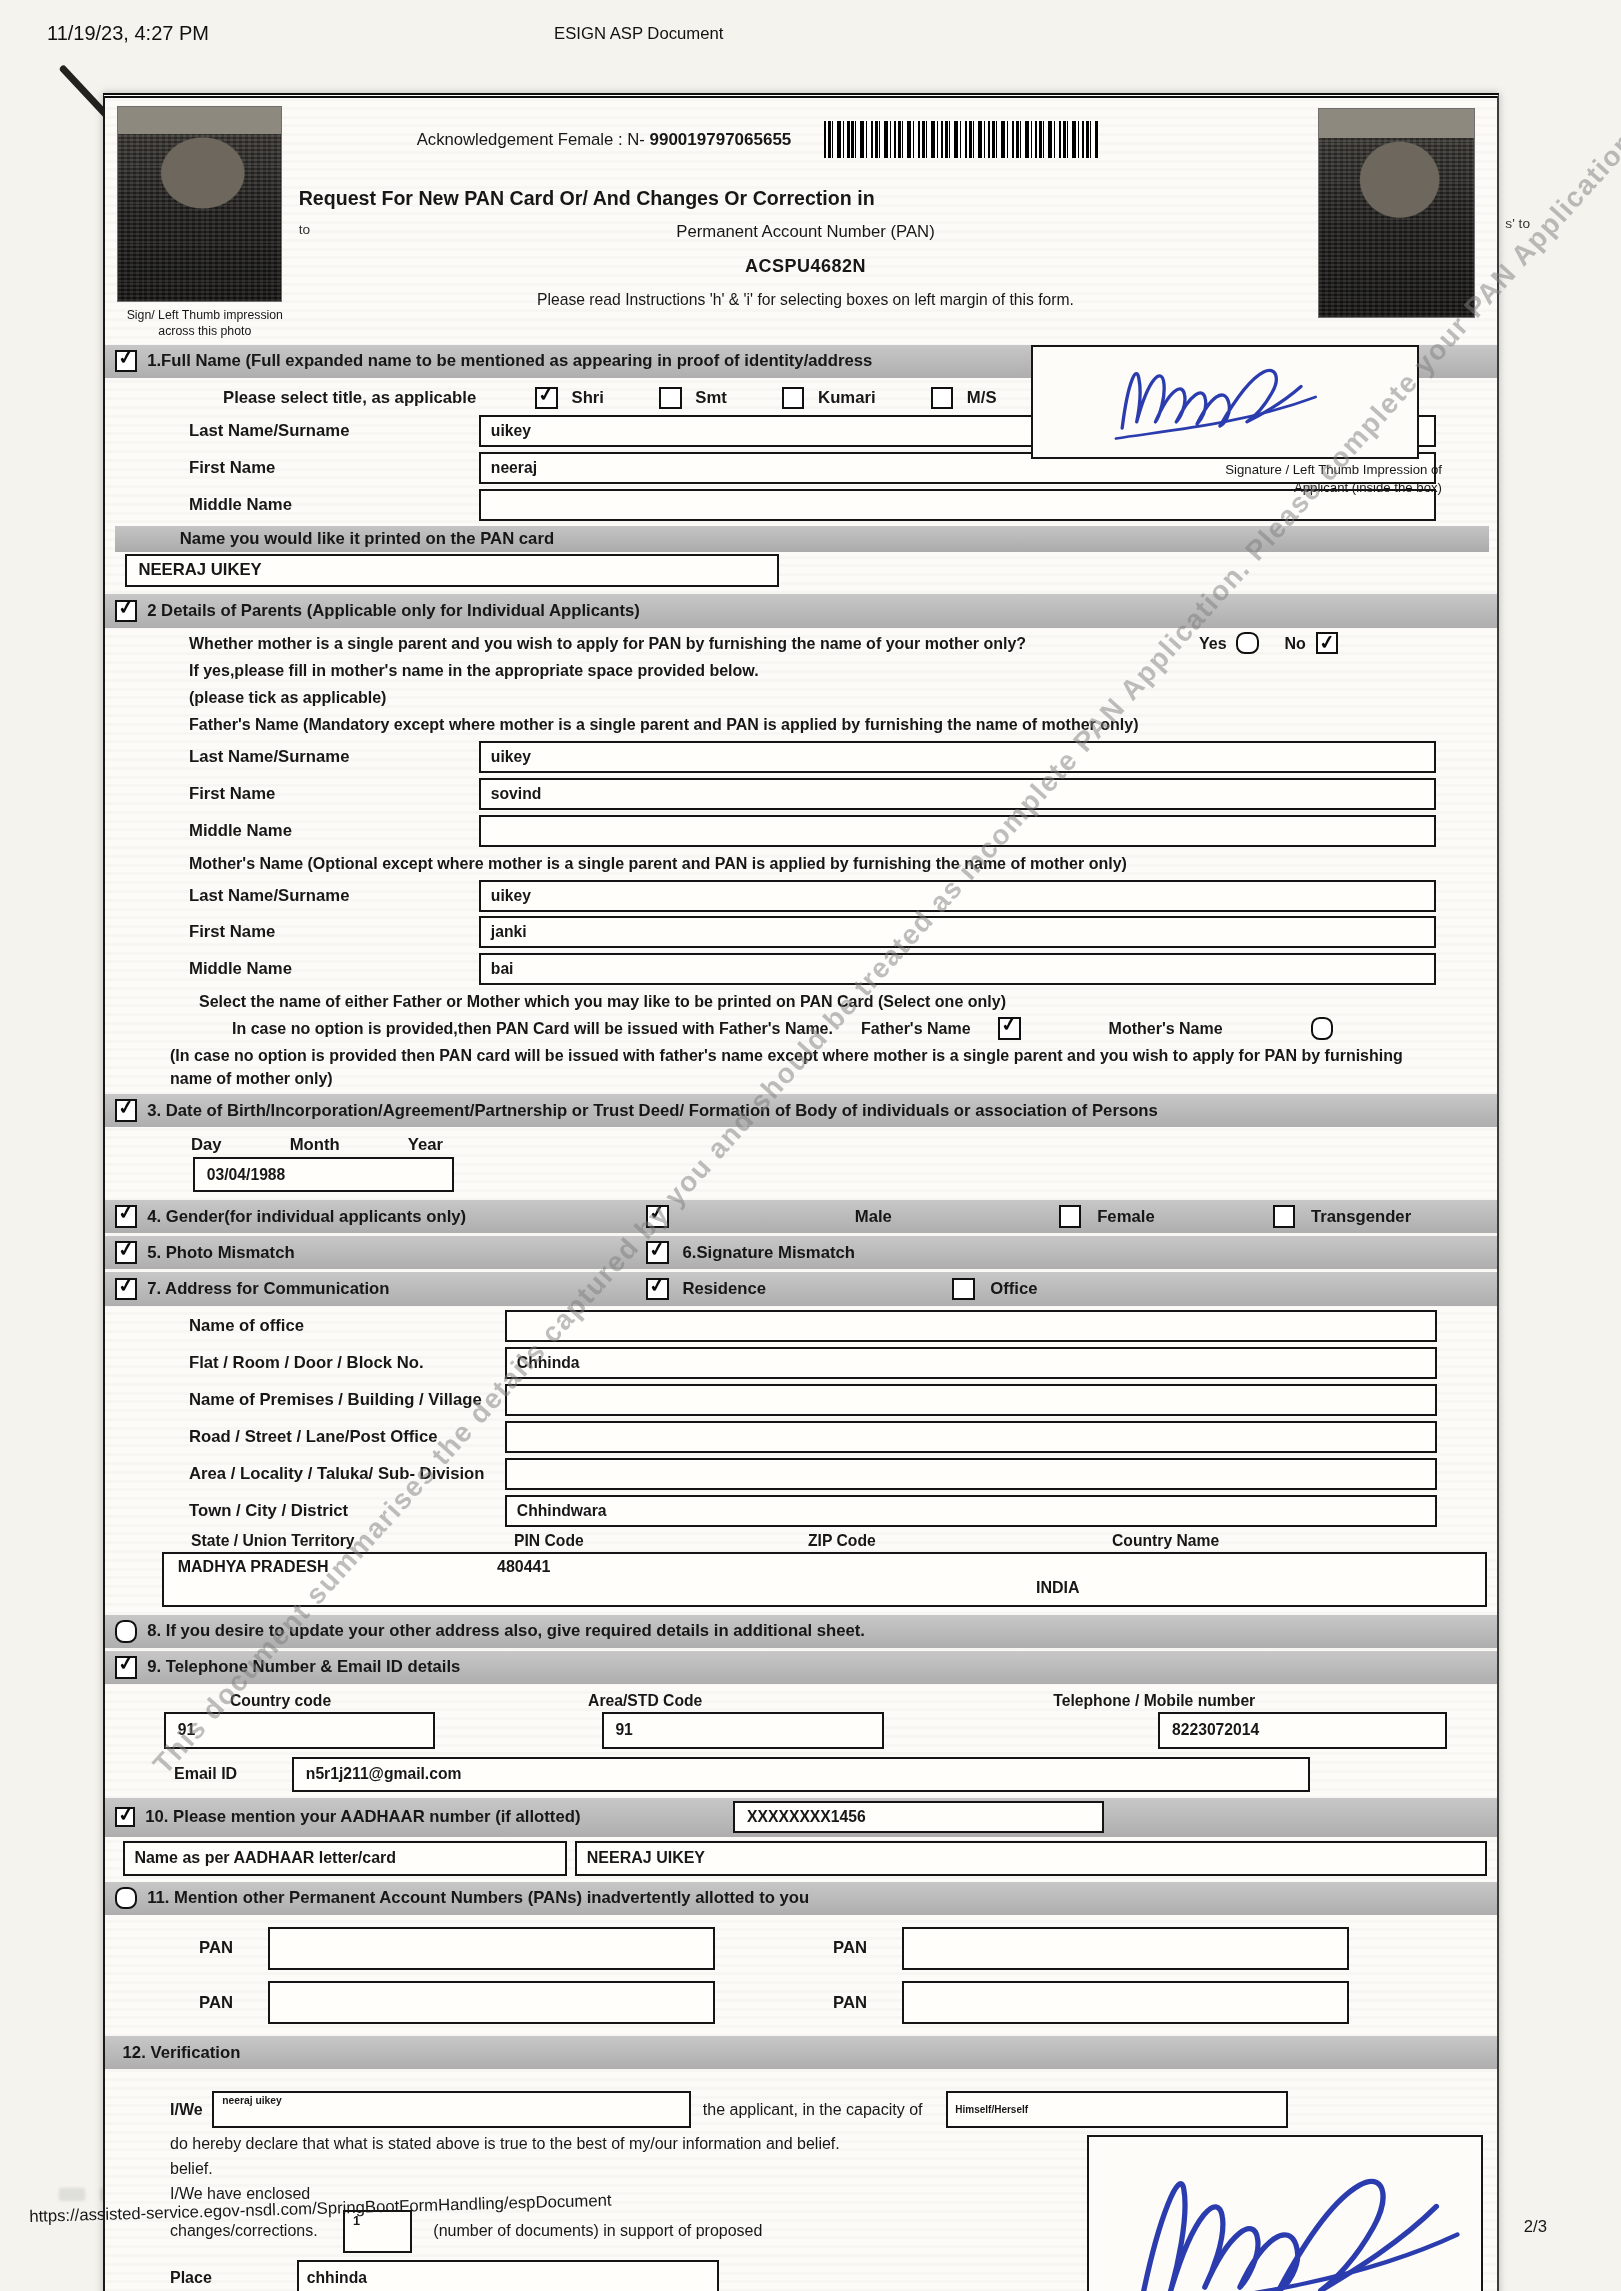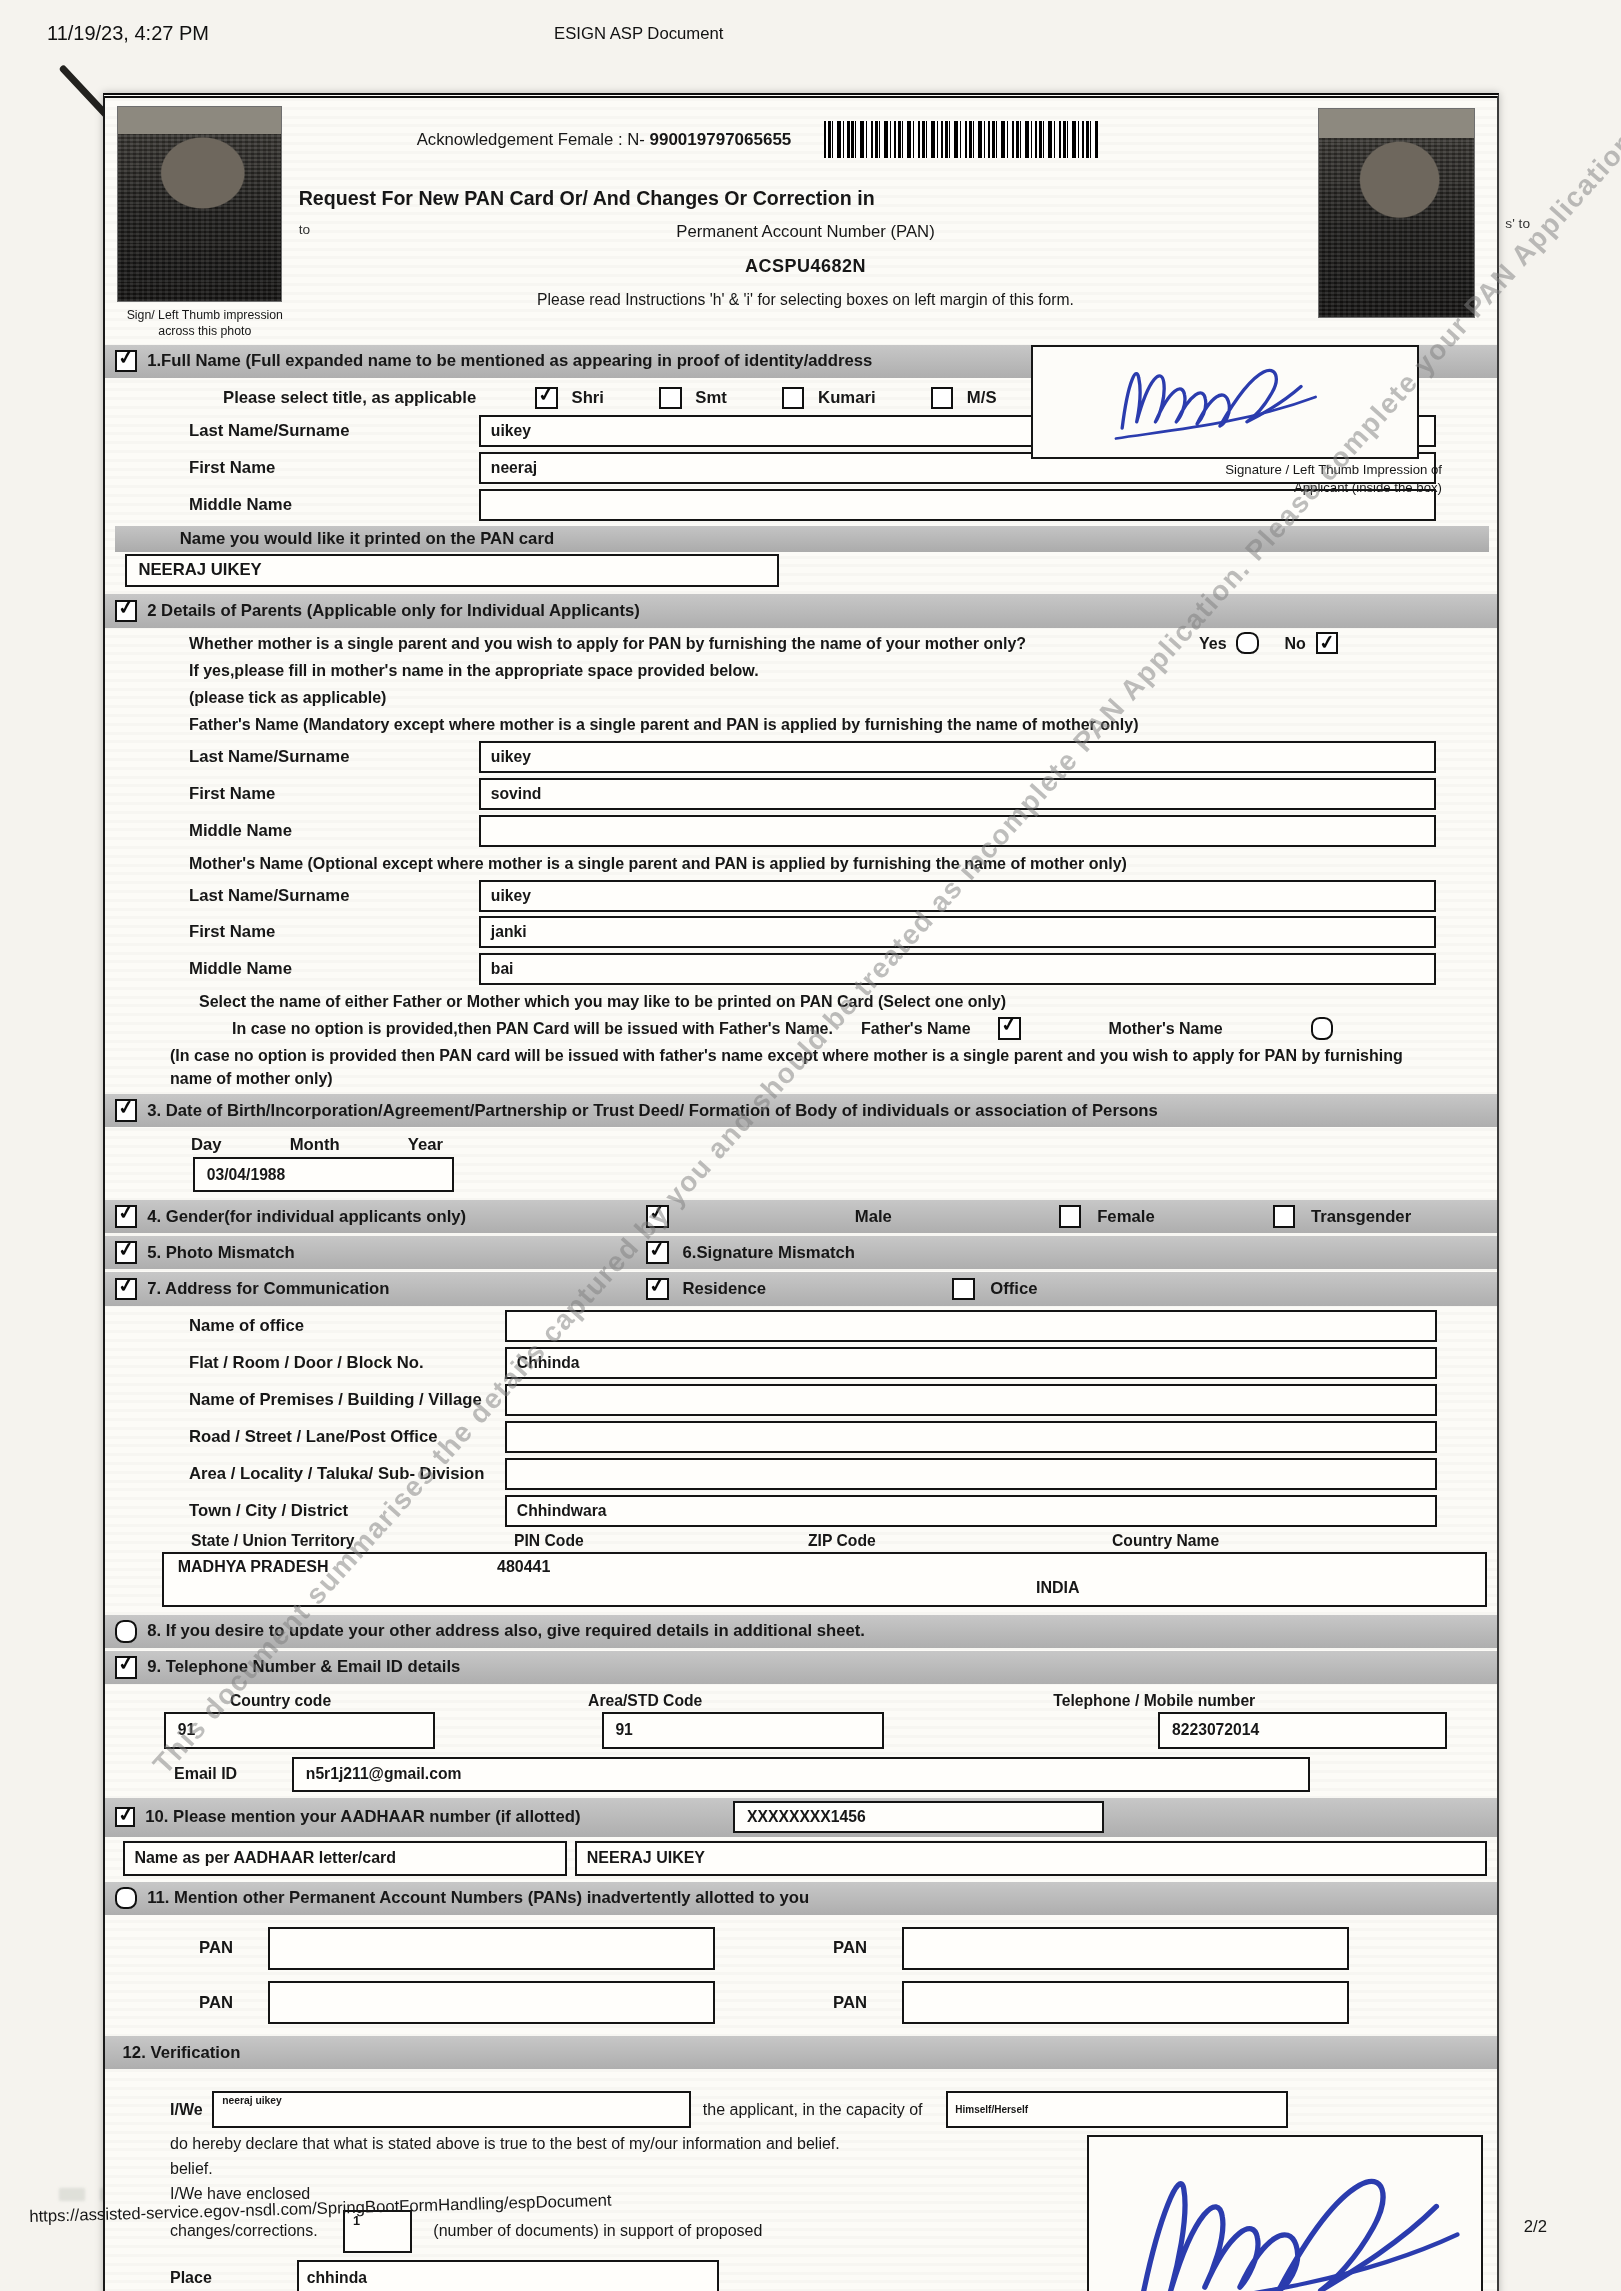--- a/index.html
+++ b/index.html
@@ -399,14 +399,14 @@
         <path class="ink" stroke-width="3" d="M30 90 C40 40 52 14 54 26 C57 42 50 72 46 86 C60 38 74 28 76 42 C78 54 70 74 66 82 C80 50 94 42 96 54 C98 64 90 78 86 82 C100 52 114 46 118 58 C122 70 112 82 108 84 C124 54 140 32 154 24 C168 16 172 30 162 48 C152 66 140 78 132 84 C152 72 178 56 198 36"></path>
         <path class="ink" stroke-width="2.4" d="M24 96 C80 88 150 80 210 52"></path>
       </svg>
     </div>
 
   </div>
 
 </div>
 
 <div class="url">https://assisted-service.egov-nsdl.com/SpringBootFormHandling/espDocument</div>
-<div class="pageno">2/2</div>
+<div class="pageno">2/3</div>
 
 
 </body></html>

